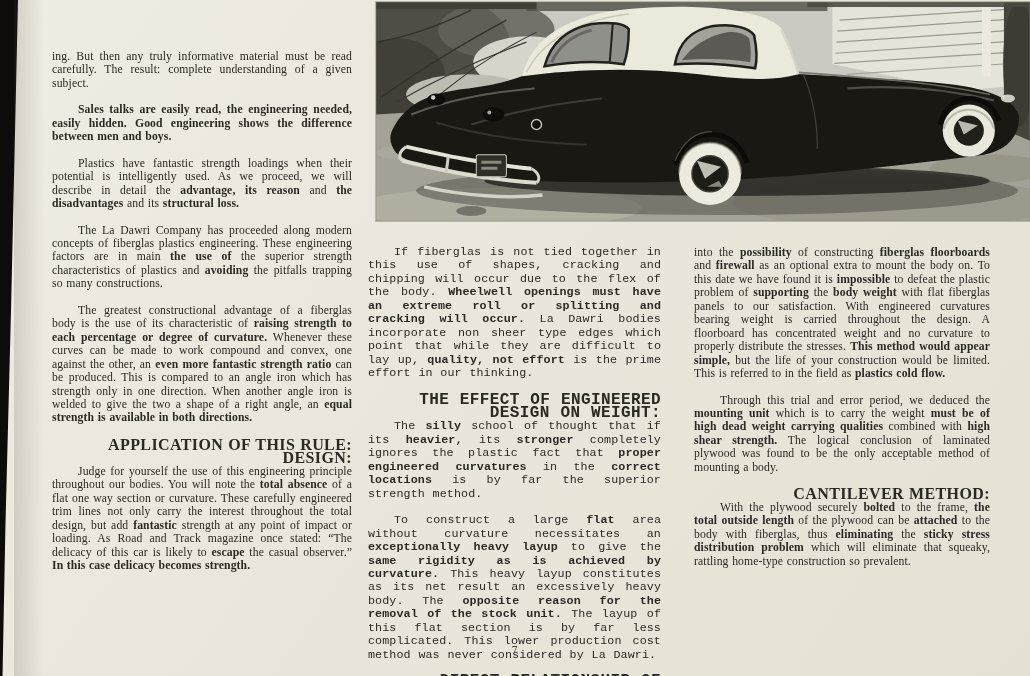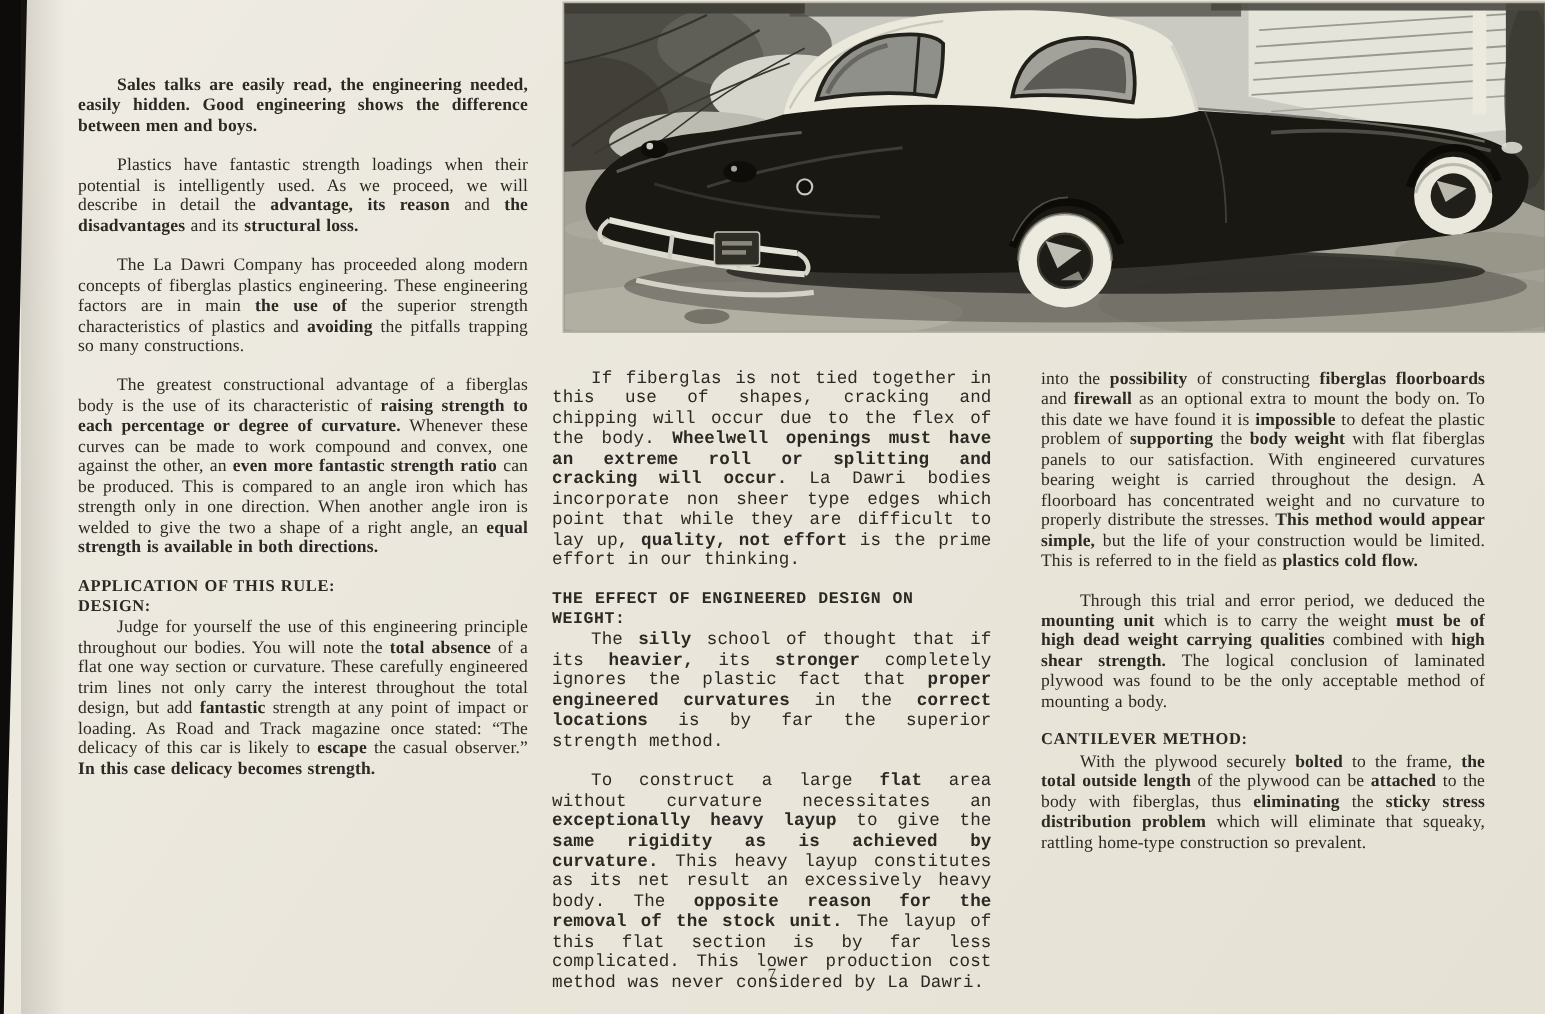--- a/index.html
+++ b/index.html
@@ -24,21 +24,21 @@
   .col{
     position:absolute;font-size:11.7px;line-height:13.45px;text-align:justify;
     letter-spacing:.1px;word-spacing:.6px;
   }
   #col-left{left:52px;top:50px;width:300px;}
   #col-mid{left:368px;top:246px;width:293px;font-family:Liberation Mono, monospace;}
   #col-right{left:694px;top:246px;width:296px;}
   .para{margin:0 0 13px;}
   .para.indent{text-indent:26px;}
   .bold{font-weight:bold;}
-  .h{font-weight:bold;font-size:11px;line-height:13.45px;letter-spacing:.4px;margin:0;text-align:left;}
+  .h{font-weight:bold;font-size:16px;line-height:13.45px;letter-spacing:.4px;margin:0;text-align:right;}
   .pagenum{
     position:absolute;left:368px;top:644px;width:293px;text-align:center;
     font-size:11.5px;color:#3a3831;
   }
 </style>
 </head>
 <body>
 
 <div class="page">
 
@@ -148,20 +148,21 @@
         <rect x="105" y="164" width="16" height="3" fill="#8b897e"></rect>
       </g>
 
       <rect x="0" y="0" width="160" height="7" fill="#3f3e37"></rect>
       <rect x="430" y="0" width="222" height="5" fill="#4a4941" opacity="0.9"></rect>
       <rect width="652" height="218" fill="none" stroke="#8e8c81" stroke-width="1" opacity="0.5"></rect>
     </svg>
   </div>
 
   <div class="col" id="col-left">
+      <p class="para"><span>ing. But then any truly informative material must be read carefully. The result: complete understanding of a given subject.</span></p>
       <p class="para indent"><span class="bold">Sales talks are easily read, the engineering needed, easily hidden. Good engineering shows the difference between men and boys.</span></p>
       <p class="para indent"><span>Plastics have fantastic strength loadings when their potential is intelligently used. As we proceed, we will describe in detail the </span><span class="bold">advantage, its reason</span><span> and </span><span class="bold">the disadvantages</span><span> and its </span><span class="bold">structural loss.</span></p>
       <p class="para indent"><span>The La Dawri Company has proceeded along modern concepts of fiberglas plastics engineering. These engineering factors are in main </span><span class="bold">the use of</span><span> the superior strength characteristics of plastics and </span><span class="bold">avoiding</span><span> the pitfalls trapping so many constructions.</span></p>
       <p class="para indent"><span>The greatest constructional advantage of a fiberglas body is the use of its characteristic of </span><span class="bold">raising strength to each percentage or degree of curvature.</span><span> Whenever these curves can be made to work compound and convex, one against the other, an </span><span class="bold">even more fantastic strength ratio</span><span> can be produced. This is compared to an angle iron which has strength only in one direction. When another angle iron is welded to give the two a shape of a right angle, an </span><span class="bold">equal strength is available in both directions.</span></p>
       <h3 class="h">
         <div>APPLICATION OF THIS RULE:</div>
         <div>DESIGN:</div>
       </h3>
       <p class="para indent"><span>Judge for yourself the use of this engineering principle throughout our bodies. You will note the </span><span class="bold">total absence</span><span> of a flat one way section or curvature. These carefully engineered trim lines not only carry the interest throughout the total design, but add </span><span class="bold">fantastic</span><span> strength at any point of impact or loading. As Road and Track magazine once stated: “The delicacy of this car is likely to </span><span class="bold">escape</span><span> the casual observer.” </span><span class="bold">In this case delicacy becomes strength.</span></p>
     </div>

